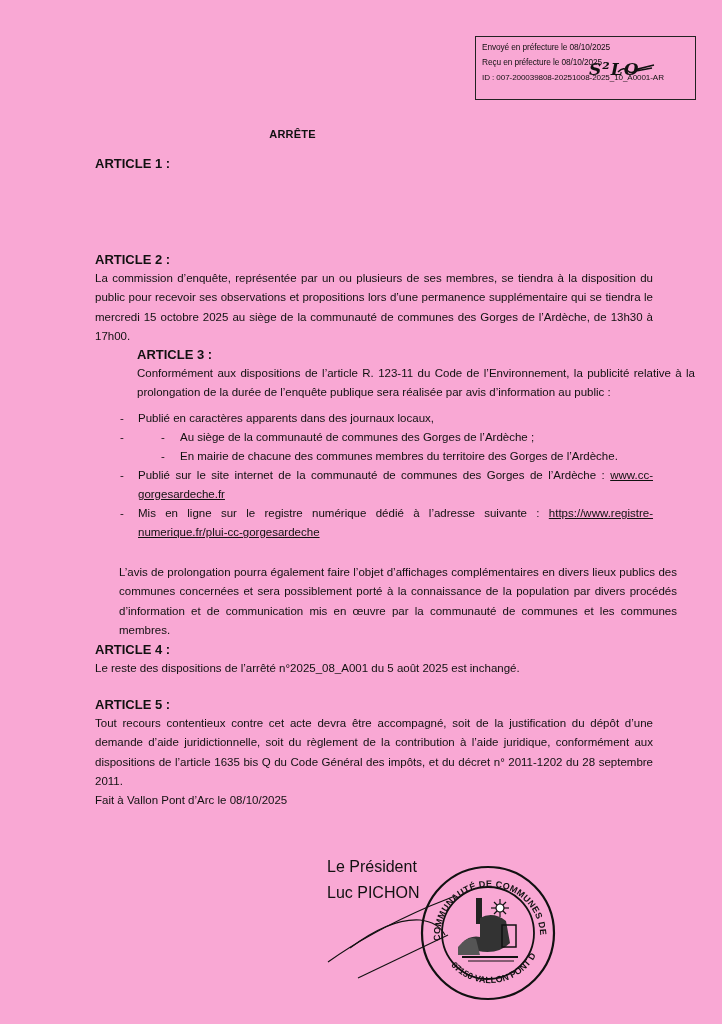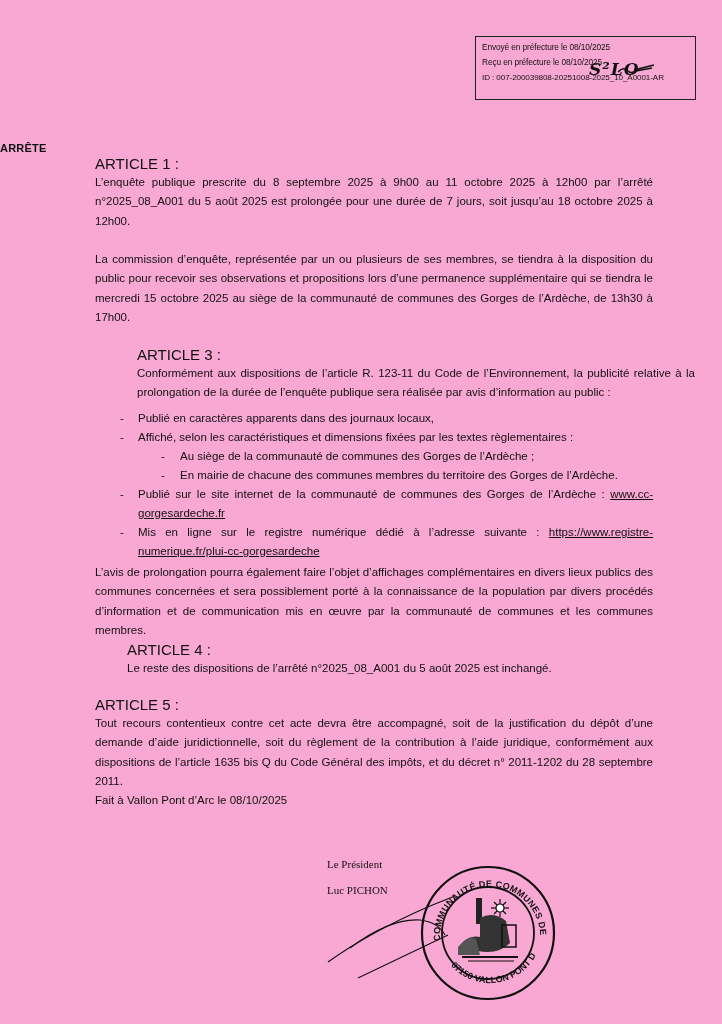--- a/index.html
+++ b/index.html
@@ -10,36 +10,36 @@
   
   .pref-box { position: absolute; left: 475px; top: 36px; width: 221px; height: 64px;
               border: 1.5px solid #222; box-sizing: border-box; padding: 3px 0 0 6px;
               font-family: "Liberation Sans", sans-serif; font-size: 8.3px; line-height: 15px; color: #111; }
   .pref-box .row { white-space: nowrap; letter-spacing: -0.1px; }
   .pref-box .row.id { font-size: 8.1px; }
   .pref-sign { position: absolute; left: 560px; top: 59px; font-family: "DejaVu Serif", serif;
                font-size: 17px; font-weight: bold; font-style: italic; color: #111; letter-spacing: 1px; margin-left: 29px; }
   .pref-sign svg { position: absolute; left: 27px; top: 3px; }
 
-  .title { position: absolute; left: 0; width: 585px; top: 128px; 
-           font-weight: bold; font-size: 11px; letter-spacing: 0.2px; margin-top: 14px; }
+  .title { position: absolute; left: 0; width: 585px; top: 128px; text-align: center;
+           font-weight: bold; font-size: 11px; letter-spacing: 0.2px; }
 
   .text-block { position: absolute; left: 95px; width: 558px; font-size: 11.5px; line-height: 19.3px;
                 text-align: justify; color: #111; }
-  .art-head { font-weight: normal; font-size: 15px; line-height: 19px; }
+  .art-head { font-weight: bold; font-size: 13px; line-height: 19px; }
   .p { margin: 0; }
 
   .list { position: absolute; left: 95px; width: 558px; font-size: 11.5px; line-height: 19px; }
   .li { position: relative; padding-left: 43px; text-align: justify; }
   .li .dash { position: absolute; left: 25px; top: 0; }
   .li.sub { padding-left: 85px; }
   .li.sub .dash { left: 66px; }
   .link { text-decoration: underline; }
 
-  .sig-block { position: absolute; left: 327px; font-size: 11px; font-family: Liberation Serif, serif; }
+  .sig-block { position: absolute; left: 327px; font-size: 16px; }
 
   .seal { position: absolute; left: 418px; top: 863px; width: 140px; height: 140px; }
   .sig-lines { position: absolute; left: 320px; top: 880px; width: 160px; height: 100px; }
 </style>
 </head>
 <body>
 
 <div class="page">
 
   <div class="pref-box">
@@ -51,64 +51,63 @@
     <span>S²LO</span>
     <svg width="40" height="16" viewBox="0 0 40 16">
       <path d="M2 10 Q8 4 12 9 Q16 13 22 7 L38 3 M20 9 L36 6" stroke="#111" stroke-width="1.6" fill="none"></path>
     </svg>
   </div>
 
   <div class="title">ARRÊTE</div>
 
   <div class="text-block" style="top:154px;">
     <div class="art-head">ARTICLE 1 :</div>
-    <p class="p">L’enquête publique prescrite du 8 septembre 2025 à 9h00 au 11 octobre 2025 à 12h00 par l’arrêté n°2025_08_A001 du 5 août 2025 est prolongée pour une durée de 7 jours, soit jusqu’au 18 octobre 2025 à 12h00.</p>
   </div>
 
   <div class="text-block" style="top:250px;">
+    <div class="art-head">ARTICLE 2 :</div>
     <p class="p">La commission d’enquête, représentée par un ou plusieurs de ses membres, se tiendra à la disposition du public pour recevoir ses observations et propositions lors d’une permanence supplémentaire qui se tiendra le mercredi 15 octobre 2025 au siège de la communauté de communes des Gorges de l’Ardèche, de 13h30 à 17h00.</p>
   </div>
 
   <div class="text-block" style="top:345px;margin-left:42px;">
     <div class="art-head">ARTICLE 3 :</div>
     <p class="p">Conformément aux dispositions de l’article R. 123-11 du Code de l’Environnement, la publicité relative à la prolongation de la durée de l’enquête publique sera réalisée par avis d’information au public :</p>
   </div>
 
   <div class="list" style="top:409px;">
     <div class="li">
       <span class="dash">-</span>
       <span>Publié en caractères apparents dans des journaux locaux,</span>
     </div>
     <div class="li">
       <span class="dash">-</span>
-      <span>Affiché, selon les caractéristiques et dimensions fixées par les textes règlementaires :</span>
     </div>
     <div class="li sub">
       <span class="dash">-</span>
       <span>Au siège de la communauté de communes des Gorges de l’Ardèche ;</span>
     </div>
     <div class="li sub">
       <span class="dash">-</span>
       <span>En mairie de chacune des communes membres du territoire des Gorges de l’Ardèche.</span>
     </div>
     <div class="li">
       <span class="dash">-</span>
       <span>Publié sur le site internet de la communauté de communes des Gorges de l’Ardèche : </span><span class="link">www.cc-gorgesardeche.fr</span>
     </div>
     <div class="li">
       <span class="dash">-</span>
       <span>Mis en ligne sur le registre numérique dédié à l’adresse suivante : </span><span class="link">https://www.registre-numerique.fr/plui-cc-gorgesardeche</span>
     </div>
   </div>
 
-  <div class="text-block" style="top:563px;">
+  <div class="text-block" style="top:563px;margin-left:24px;">
     <p class="p">L’avis de prolongation pourra également faire l’objet d’affichages complémentaires en divers lieux publics des communes concernées et sera possiblement porté à la connaissance de la population par divers procédés d’information et de communication mis en œuvre par la communauté de communes et les communes membres.</p>
   </div>
 
-  <div class="text-block" style="top:640px;margin-left:32px;">
+  <div class="text-block" style="top:640px;">
     <div class="art-head">ARTICLE 4 :</div>
     <p class="p">Le reste des dispositions de l’arrêté n°2025_08_A001 du 5 août 2025 est inchangé.</p>
   </div>
 
   <div class="text-block" style="top:695px;">
     <div class="art-head">ARTICLE 5 :</div>
     <p class="p">Tout recours contentieux contre cet acte devra être accompagné, soit de la justification du dépôt d’une demande d’aide juridictionnelle, soit du règlement de la contribution à l’aide juridique, conformément aux dispositions de l’article 1635 bis Q du Code Général des impôts, et du décret n° 2011-1202 du 28 septembre 2011.</p>
     <p class="p">Fait à Vallon Pont d’Arc le 08/10/2025</p>
   </div>
 

